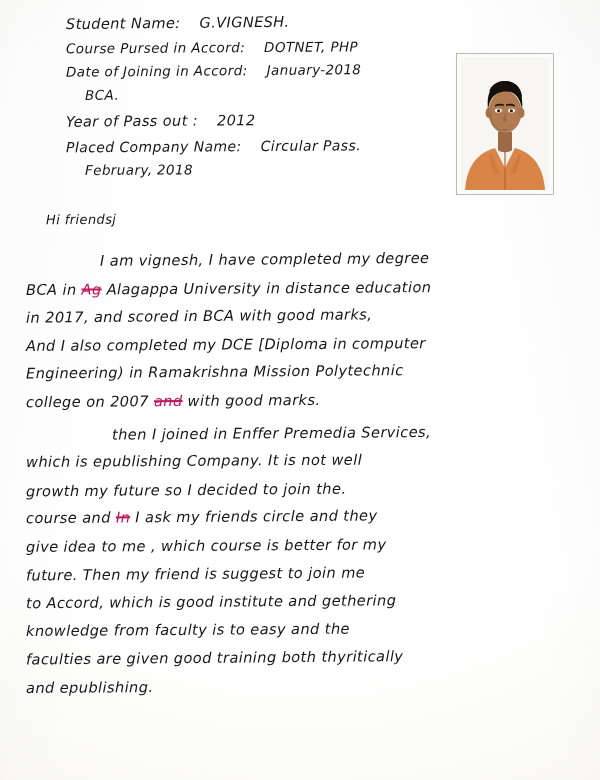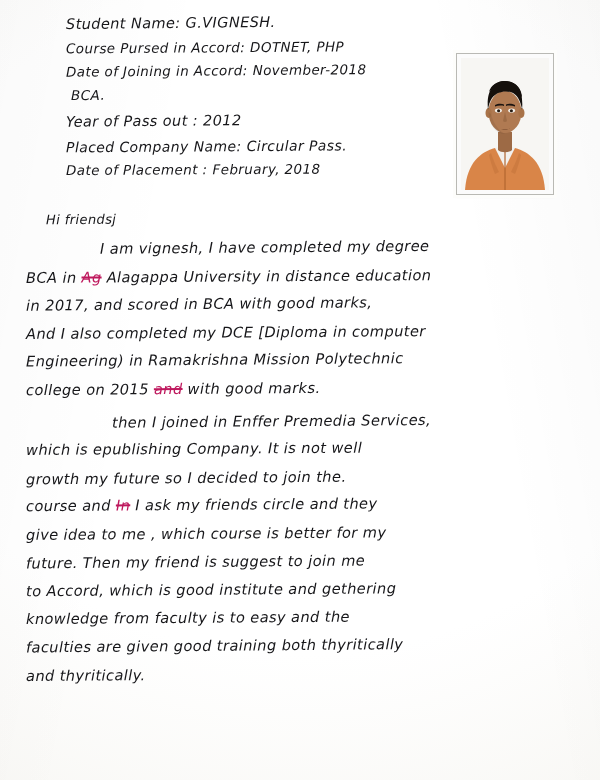--- a/index.html
+++ b/index.html
@@ -46,21 +46,21 @@
   .field-row {
     display: flex;
     align-items: baseline;
     white-space: nowrap;
   }
   .field-label {
     font-size: 13.5px;
   }
   .field-value {
     font-size: 13.5px;
-    margin-left: 5px;
+    margin-left: 19px;
   }
   .fr-1 { margin-bottom: 9px; font-size: 14.5px; transform: rotate(-0.6deg); }
   .fr-1 .field-label, .fr-1 .field-value { font-size: 14.5px; }
   .fr-2 { margin-bottom: 7px; transform: rotate(-0.4deg); }
   .fr-3 { margin-bottom: 8px; transform: rotate(-0.5deg); }
   .fr-4 { margin-bottom: 10px; transform: rotate(-0.3deg); }
   .fr-5 { margin-bottom: 10px; font-size: 14.5px; transform: rotate(-0.5deg); }
   .fr-5 .field-label, .fr-5 .field-value { font-size: 14.5px; }
   .fr-6 { margin-bottom: 7px; font-size: 14px; transform: rotate(-0.4deg); }
   .fr-6 .field-label, .fr-6 .field-value { font-size: 14px; }
@@ -89,21 +89,21 @@
   #salutation {
     position: absolute;
     left: 46px;
     top: 212px;
     font-size: 13px;
     transform: rotate(-0.5deg);
   }
   #body-block {
     position: absolute;
     left: 26px;
-    top: 240px;
+    top: 252px;
     width: 556px;
   }
   .body-line {
     font-size: 14.6px;
     line-height: 1;
     white-space: nowrap;
     color: #17171a;
   }
   .indent { padding-left: 74px; }
   .indent-2 { padding-left: 86px; }
@@ -145,39 +145,38 @@
       <span class="hand field-value">G.VIGNESH.</span>
     </div>
 
     <div class="field-row fr-2">
       <span class="hand field-label">Course Pursed in Accord:</span>
       <span class="hand field-value">DOTNET, PHP</span>
     </div>
 
     <div class="field-row fr-3">
       <span class="hand field-label">Date of Joining in Accord:</span>
-      <span class="hand field-value">November-2018</span>
+      <span class="hand field-value">January-2018</span>
     </div>
 
     <div class="field-row fr-4">
       <span class="hand field-value">BCA.</span>
     </div>
 
     <div class="field-row fr-5">
       <span class="hand field-label">Year of Pass out :</span>
       <span class="hand field-value">2012</span>
     </div>
 
     <div class="field-row fr-6">
       <span class="hand field-label">Placed Company Name:</span>
       <span class="hand field-value">Circular Pass.</span>
     </div>
 
     <div class="field-row fr-7">
-      <span class="hand field-label">Date of Placement :</span>
       <span class="hand field-value">February, 2018</span>
     </div>
 
   </div>
 
   <div id="photo-frame">
     <div id="photo-inner">
       <svg id="photo-svg" viewBox="0 0 88 132" preserveAspectRatio="xMidYMid slice">
         <rect x="0" y="0" width="88" height="132" fill="#f7f6f3"></rect>
 
@@ -232,21 +231,21 @@
 
     <div class="body-line hand bl-4">
       <span>And I also completed  my  DCE [Diploma in computer</span>
     </div>
 
     <div class="body-line hand bl-5">
       <span>Engineering) in Ramakrishna Mission Polytechnic</span>
     </div>
 
     <div class="body-line hand bl-6">
-      <span>college on 2015</span><span class="word-gap"></span><span class="strike">and</span><span class="word-gap"></span><span>with  good marks.</span>
+      <span>college on 2007</span><span class="word-gap"></span><span class="strike">and</span><span class="word-gap"></span><span>with  good marks.</span>
     </div>
 
     <div class="body-line hand bl-7 indent-2">
       <span>then I joined in Enffer Premedia Services,</span>
     </div>
 
     <div class="body-line hand bl-8">
       <span>which is epublishing Company. It is not well</span>
     </div>
 
@@ -272,18 +271,18 @@
 
     <div class="body-line hand bl-14">
       <span>knowledge from faculty is to easy and the</span>
     </div>
 
     <div class="body-line hand bl-15">
       <span>faculties are given good training both thyritically</span>
     </div>
 
     <div class="body-line hand" style="margin-top:14px; transform: rotate(-0.4deg); padding-left:0;">
-      <span>and thyritically.</span>
+      <span>and epublishing.</span>
     </div>
 
   </div>
 
 </div>
 
 </body></html>

